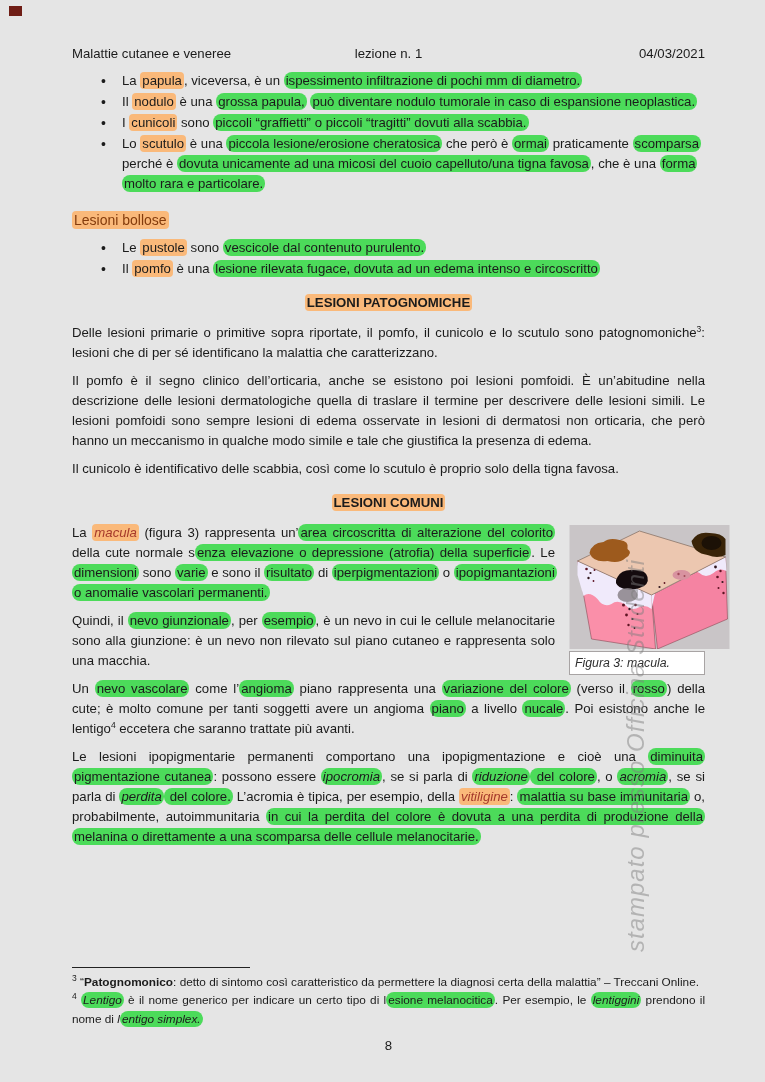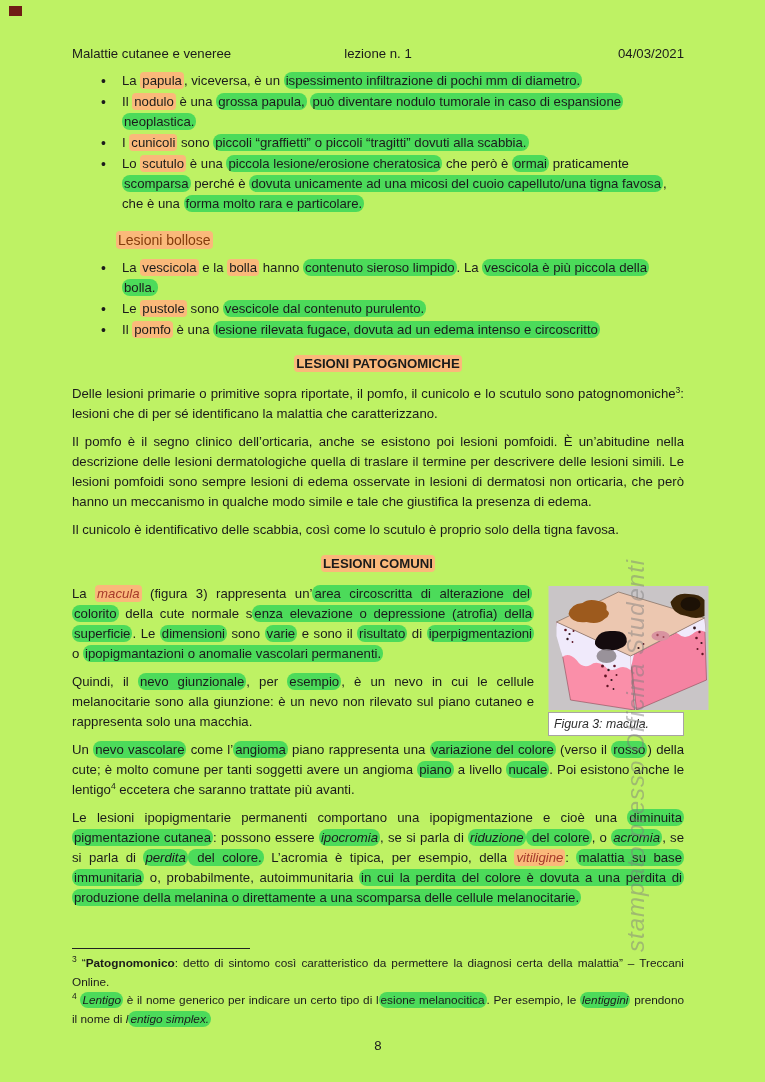--- a/index.html
+++ b/index.html
@@ -1,38 +1,38 @@
 <!DOCTYPE html>
 <html lang="it"><head>
 <meta charset="utf-8">
 <style>
   html,body{margin:0;padding:0;background:#ffffff;}
   .page{
-    width:765px;height:1082px;position:relative;background:#bef264;
+    width:765px;height:1082px;position:relative;background:#e5e5e5;
     font-family:"Liberation Sans",sans-serif;color:#1b1b1b;
     font-size:13.2px;line-height:20px;
-    box-sizing:border-box;padding:44px 81px 26px 72px;
+    box-sizing:border-box;padding:44px 60px 26px 72px;
     display:flex;flex-direction:column;overflow:hidden;
   }
   .header{display:grid;grid-template-columns:1fr auto 1fr;font-size:13.2px;margin-bottom:7px;}
   .header .h-right{text-align:right;}
   #doc-body{position:relative;z-index:1;}
   ul.blist{margin:0 0 4px 0;padding:0;list-style:none;}
   .blist li{position:relative;padding-left:50px;margin:0 0 1px 0;}
   .blist li::before{content:"\2022";position:absolute;left:29px;top:0;font-size:14px;}
   .h-left{margin:16px 0 8px 0;font-size:14px;}
   .h-center{text-align:center;margin:14px 0 10px 0;}
   p.para{margin:0 0 8px 0;text-align:justify;}
   .hl-g{background:var(--hl-g);padding:1px 2px;border-radius:8px;
         -webkit-box-decoration-break:clone;box-decoration-break:clone;}
   .hl-o{background:var(--hl-o);padding:1px 2px;border-radius:4px;
         -webkit-box-decoration-break:clone;box-decoration-break:clone;}
   .it{font-style:italic;}
   .bd{font-weight:bold;}
-  .c-brown{color:var(--brown);margin-left:44px;}
+  .c-brown{color:var(--brown);}
   .c-red{color:var(--red);}
   sup{font-size:8.5px;line-height:0;}
   .figure{float:right;width:136px;margin:2px 0 4px 14px;}
   .figure svg{display:block;}
   .figcap{border:1px solid #a8a4a4;background:#fff;font-style:italic;font-size:12.3px;
           line-height:18px;padding:2px 5px;margin-top:2px;color:#2e2e2e;}
   .footer{margin-top:auto;position:relative;z-index:1;}
   .fnrule{width:178px;border-top:1.6px solid #222;margin:0 0 5px 0;}
   .fn{font-size:11.8px;line-height:18.5px;text-align:justify;margin:0;}
   .pagenum{text-align:center;margin-top:8px;font-size:13.2px;}
@@ -57,21 +57,20 @@
 
   <div id="doc-body">
       <ul class="blist">
         <li><span>La </span><span class="hl-o">papula</span><span>, viceversa, è un </span><span class="hl-g">ispessimento infiltrazione di pochi mm di diametro.</span></li>
         <li><span>Il </span><span class="hl-o">nodulo</span><span> è una </span><span class="hl-g">grossa papula,</span><span> </span><span class="hl-g">può diventare nodulo tumorale in caso di espansione neoplastica.</span></li>
         <li><span>I </span><span class="hl-o">cunicoli</span><span> sono </span><span class="hl-g">piccoli “graffietti” o piccoli “tragitti” dovuti alla scabbia.</span></li>
         <li><span>Lo </span><span class="hl-o">scutulo</span><span> è una </span><span class="hl-g">piccola lesione/erosione cheratosica</span><span> che però è </span><span class="hl-g">ormai</span><span> praticamente </span><span class="hl-g">scomparsa</span><span> perché è </span><span class="hl-g">dovuta unicamente ad una micosi del cuoio capelluto/una tigna favosa</span><span>, che è una </span><span class="hl-g">forma molto rara e particolare.</span></li>
       </ul>
       <div class="h-left"><span class="hl-o c-brown">Lesioni bollose</span></div>
       <ul class="blist">
-        <li><span>La </span><span class="hl-o">vescicola</span><span> e la </span><span class="hl-o">bolla</span><span> hanno </span><span class="hl-g">contenuto sieroso limpido</span><span>. La </span><span class="hl-g">vescicola è più piccola della bolla.</span></li>
         <li><span>Le </span><span class="hl-o">pustole</span><span> sono </span><span class="hl-g">vescicole dal contenuto purulento.</span></li>
         <li><span>Il </span><span class="hl-o">pomfo</span><span> è una </span><span class="hl-g">lesione rilevata fugace, dovuta ad un edema intenso e circoscritto</span></li>
       </ul>
       <div class="h-center"><span class="hl-o bd">LESIONI PATOGNOMICHE</span></div>
       <p class="para"><span>Delle lesioni primarie o primitive sopra riportate, il pomfo, il cunicolo e lo scutulo sono patognomoniche</span><sup>3</sup><span>: lesioni che di per sé identificano la malattia che caratterizzano.</span></p>
       <p class="para"><span>Il pomfo è il segno clinico dell’orticaria, anche se esistono poi lesioni pomfoidi. È un’abitudine nella descrizione delle lesioni dermatologiche quella di traslare il termine per descrivere delle lesioni simili. Le lesioni pomfoidi sono sempre lesioni di edema osservate in lesioni di dermatosi non orticaria, che però hanno un meccanismo in qualche modo simile e tale che giustifica la presenza di edema.</span></p>
       <p class="para"><span>Il cunicolo è identificativo delle scabbia, così come lo scutulo è proprio solo della tigna favosa.</span></p>
       <div class="h-center"><span class="hl-o bd">LESIONI COMUNI</span></div>
   <div class="figure">
     <svg viewBox="0 0 160 124" width="161" height="124" xmlns="http://www.w3.org/2000/svg">

